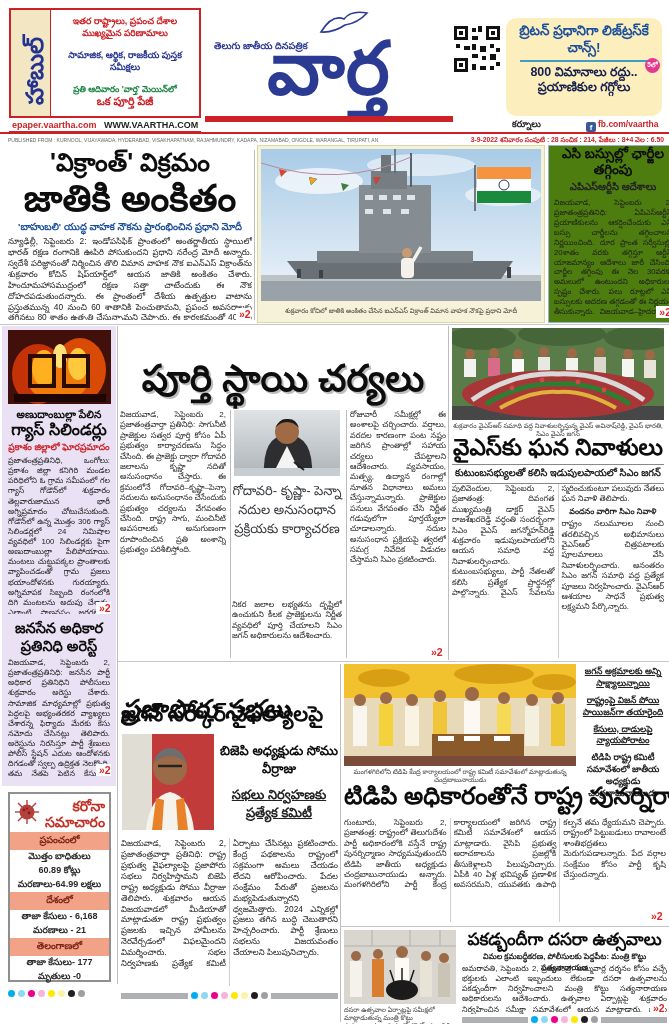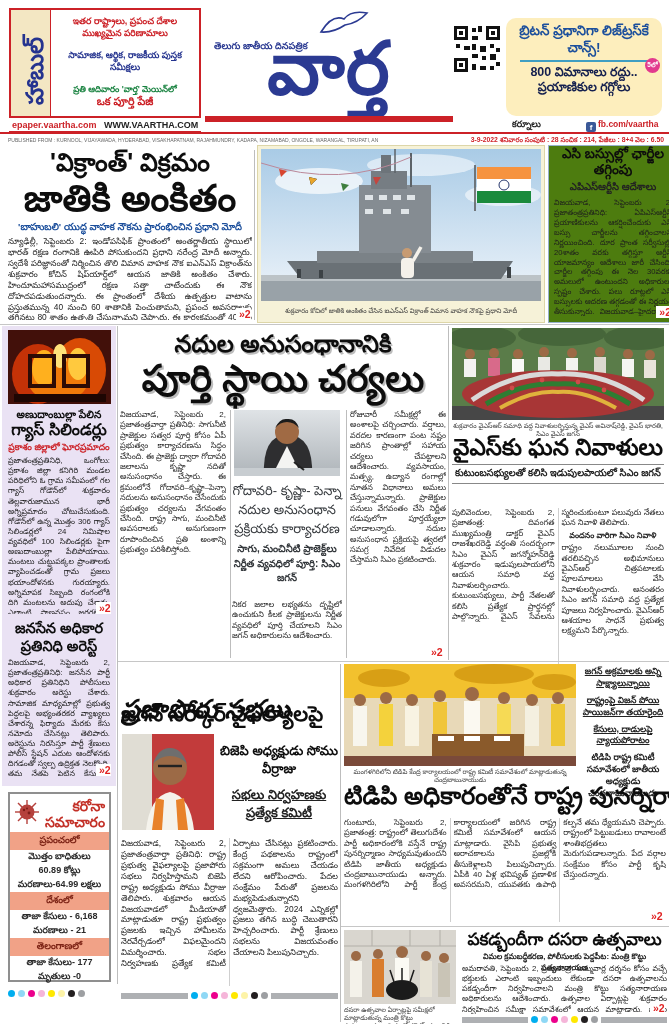--- a/index.html
+++ b/index.html
@@ -272,21 +272,20 @@
       <span class="dot c3"></span>
       <span class="dot c4"></span>
     <span class="dot c5"></span>
       <span class="dot c6"></span>
       <span class="dot c7"></span>
       <span class="dot c8"></span>
   </div>
 
   <div class="vline" style="left:117px; top:326px; height:658px;"></div>
 
-  <div class="abs hl center" style="left:120px; top:330px; width:326px; font-size:24px; text-shadow:1.5px 1.5px 0 #bdbdbd;">నదుల అనుసంధానానికి</div>
   <div class="abs hl center" style="left:120px; top:358px; width:326px; font-size:37px; text-shadow:2px 2px 0 #bdbdbd; white-space:nowrap; overflow:hidden;">పూర్తి స్థాయి చర్యలు</div>
   <div class="abs body-txt" style="left:120px; top:410px; width:106px; height:248px; font-size:8px;">విజయవాడ, సెప్టెంబరు 2, ప్రజాతంత్రవార్తా ప్రతినిధి: సాగునీటి ప్రాజెక్టుల సత్వర పూర్తి కోసం ఏపీ ప్రభుత్వం కార్యాచరణను సిద్ధం చేసింది. ఈ ప్రాజెక్టు ద్వారా గోదావరి జలాలను కృష్ణా నదితో అనుసంధానం చేస్తారు. ఈ క్రమంలోనే గోదావరి–కృష్ణా–పెన్నా నదులను అనుసంధానం చేసేందుకు ప్రభుత్వం చర్యలను వేగవంతం చేసింది. రాష్ట్ర సాగు, మంచినీటి అవసరాలకు అనుగుణంగా రూపొందించిన ప్రతి అంశాన్ని ప్రభుత్వం పరిశీలిస్తోంది.</div>
   <div class="vline" style="left:230px; top:410px; height:248px;"></div>
   <span class="abs photo" style="left:234px; top:410px;">
     <svg width="106" height="66" viewBox="0 0 106 66">
       <defs>
           <linearGradient id="bgj" x1="0" y1="0" x2="0" y2="1">
             <stop offset="0" stop-color="#dfe3e6"></stop>
             <stop offset="1" stop-color="#aeb4b9"></stop>
           </linearGradient>
@@ -294,21 +293,20 @@
       <rect width="106" height="66" fill="url(#bgj)"></rect>
       <path d="M30,66 Q28,26 53,24 Q80,26 78,66 Z" fill="#2e2e30"></path>
       <circle cx="53" cy="22" r="12" fill="#a06a44"></circle>
       <path d="M41,18 Q46,8 53,9 Q62,8 65,18 Q60,12 53,12 Q46,12 41,18 Z" fill="#1c1c1c"></path>
       <polygon points="38,66 53,36 68,66" fill="#f4f4f2"></polygon>
       <rect x="0" y="58" width="106" height="8" fill="#c8cdd1"></rect>
       <line x1="60" y1="52" x2="70" y2="60" stroke="#222" stroke-width="2"></line>
     </svg>
   </span>
   <div class="abs center" style="left:232px; top:482px; width:110px; font-size:13px; font-weight:normal; color:#33373b; line-height:1.45;">గోదావరి- కృష్ణా- పెన్నా నదుల అనుసంధాన ప్రక్రియకు కార్యాచరణ</div>
-  <div class="abs center" style="left:232px; top:542px; width:110px; font-size:10px; font-weight:bold; color:#33373b; line-height:1.45;">సాగు, మంచినీటి ప్రాజెక్ట్‌లు నిర్ణీత వ్యవధిలో పూర్తి: సిఎం జగన్</div>
   <div class="abs body-txt" style="left:232px; top:600px; width:110px; height:58px; font-size:8px;">నికర జలాల లభ్యతను దృష్టిలో ఉంచుకుని కీలక ప్రాజెక్టులను నిర్ణీత వ్యవధిలో పూర్తి చేయాలని సిఎం జగన్ అధికారులను ఆదేశించారు.</div>
   <div class="vline" style="left:346px; top:410px; height:248px;"></div>
   <div class="abs body-txt" style="left:350px; top:410px; width:96px; height:248px; font-size:8px;">రోజువారీ సమీక్షల్లో ఈ అంశాలపై చర్చించారు. వర్షాలు, వరదల కారణంగా పంట నష్టం జరిగిన ప్రాంతాల్లో సహాయ చర్యలు చేపట్టాలని ఆదేశించారు. వ్యవసాయం, మత్స్య, ఉద్యాన రంగాల్లో నూతన విధానాలు అమలు చేస్తున్నామన్నారు. ప్రాజెక్టుల పనులు వేగవంతం చేసి నిర్ణీత గడువులోగా పూర్తయ్యేలా చూడాలన్నారు. నదుల అనుసంధాన ప్రక్రియపై త్వరలో సమగ్ర నివేదిక విడుదల చేస్తామని సిఎం ప్రకటించారు.</div>
   <span class="abs jump" style="left:428px; top:646px;">»2</span>
 
   <div class="vline" style="left:448px; top:326px; height:334px;"></div>
 
   <span class="abs photo" style="left:452px; top:328px;">
     <svg width="212" height="92" viewBox="0 0 212 92">
       <rect width="212" height="92" fill="#5a7c49"></rect>
@@ -344,21 +342,21 @@
           <circle cx="60" cy="60" r="2.4"></circle>
           <circle cx="90" cy="52" r="2.4"></circle>
           <circle cx="126" cy="54" r="2.4"></circle>
           <circle cx="152" cy="62" r="2.4"></circle>
         </g>
     </svg>
   </span>
   <div class="abs caption" style="left:452px; top:422px; width:212px;">శుక్రవారం వైఎస్ఆర్ సమాధి వద్ద నివాళులర్పిస్తున్న వైఎస్ అవినాష్‌రెడ్డి, వైఎస్ భారతి, సిఎం వైఎస్ జగన్</div>
   <div class="abs hl center" style="left:452px; top:434px; width:212px; font-size:23px; white-space:nowrap; overflow:hidden;">వైఎస్‌కు ఘన నివాళులు</div>
   <div class="abs center" style="left:452px; top:464px; width:212px; font-size:9.8px; font-weight:bold; color:#222; border-top:1px solid #888; border-bottom:1px solid #888; padding:2px 0;">కుటుంబసభ్యులతో కలిసి ఇడుపులపాయలో సిఎం జగన్</div>
-  <div class="abs body-txt cols2" style="left:452px; top:484px; width:212px; height:174px; font-size:8px;margin-top:24px;">
+  <div class="abs body-txt cols2" style="left:452px; top:484px; width:212px; height:174px; font-size:8px;">
     <span>పులివెందుల, సెప్టెంబరు 2, ప్రజాతంత్ర: దివంగత ముఖ్యమంత్రి డాక్టర్ వైఎస్ రాజశేఖరరెడ్డి వర్ధంతి సందర్భంగా సిఎం వైఎస్ జగన్మోహన్‌రెడ్డి శుక్రవారం ఇడుపులపాయలోని ఆయన సమాధి వద్ద నివాళులర్పించారు. కుటుంబసభ్యులు, పార్టీ నేతలతో కలిసి ప్రత్యేక ప్రార్థనల్లో పాల్గొన్నారు. వైఎస్ సేవలను స్మరించుకుంటూ పలువురు నేతలు ఘన నివాళి తెలిపారు.</span>
     <b style="display:block; text-align:center; margin:2px 0;">వందనం వారిగా సిఎం నివాళి</b>
     <span>రాష్ట్రం నలుమూలల నుంచి తరలివచ్చిన అభిమానులు వైఎస్ఆర్ చిత్రపటాలకు పూలమాలలు వేసి నివాళులర్పించారు. అనంతరం సిఎం జగన్ సమాధి వద్ద ప్రత్యేక పూజలు నిర్వహించారు. వైఎస్ఆర్ ఆశయాల సాధనే ప్రభుత్వ లక్ష్యమని పేర్కొన్నారు.</span>
   </div>
 
   <div class="hline" style="left:118px; top:661px; width:551px;"></div>
 
   <div class="abs hl" style="left:121px; top:666px; width:216px; font-size:21px; white-space:nowrap; overflow:hidden;margin-top:36px;">జగన్ సర్కార్ వైఫల్యాలపై</div>
   <div class="abs hl" style="left:121px; top:694px; width:216px; font-size:26px; white-space:nowrap; overflow:hidden;font-style:italic;">ప్రజాపోరు సభలు</div>
   <span class="abs photo" style="left:122px; top:734px;">

